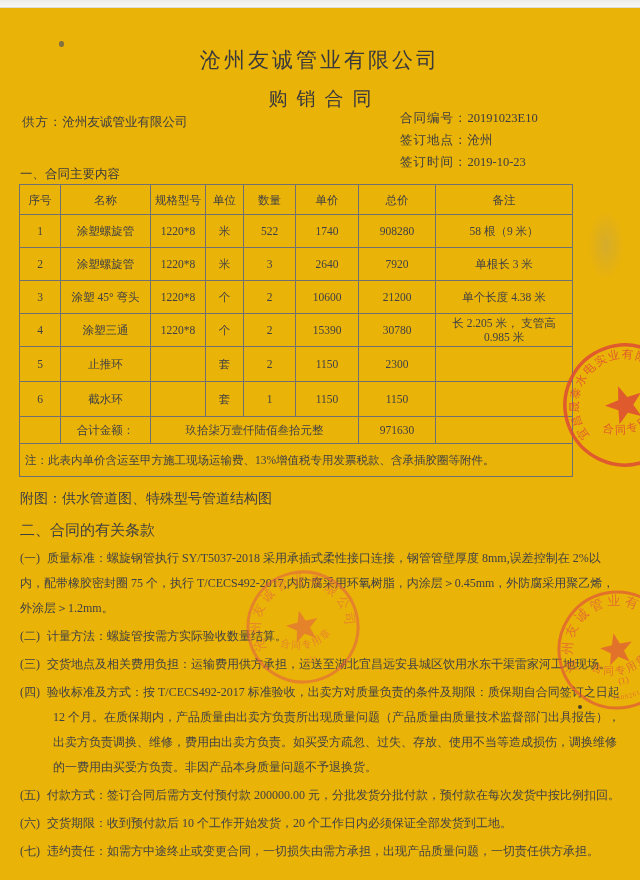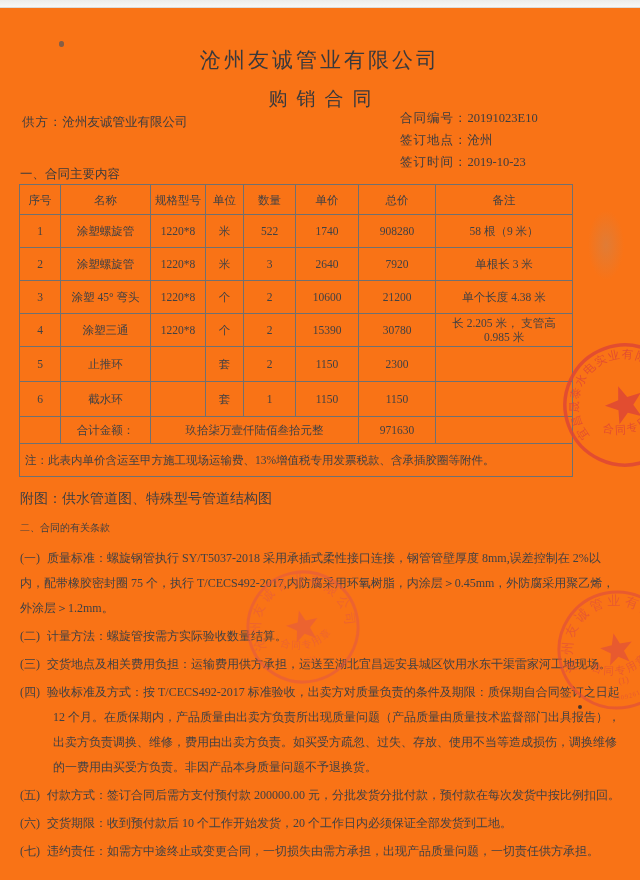--- a/index.html
+++ b/index.html
@@ -3,21 +3,21 @@
 <meta charset="utf-8">
 <style>
   html,body{margin:0;padding:0;}
   body{
     width:640px;height:880px;
     background:#e8e8e6;
     font-family:"Liberation Serif","DejaVu Serif",serif;
   }
   .page{
     position:relative;width:640px;height:880px;overflow:hidden;
-    background:#f97316;color:#3f3f42;
+    background:#eab308;color:#3f3f42;
   }
   .scan-top{
     position:absolute;left:0;top:0;width:100%;height:7px;
     background:linear-gradient(#ececea,#f8f8f6);
     border-bottom:1px solid #dcdcda;
   }
   .shade{position:absolute;pointer-events:none;}
   .company-title{
     position:absolute;left:0;top:46px;width:100%;
     text-align:center;font-size:21px;letter-spacing:3px;color:#39393c;
@@ -41,21 +41,21 @@
     overflow:hidden;
   }
   .goods tr.hdr{height:30px;}
   .goods tr.r{height:33px;}
   .goods tr.r5,.goods tr.r6{height:35px;}
   .goods tr.total{height:27px;}
   .goods tr.noterow{height:33px;}
   .goods td.left{text-align:left;padding-left:5px;}
   
   .attach-line{position:absolute;left:20px;top:490px;font-size:14px;}
-  .terms-title{position:absolute;left:20px;top:521px;font-size:10px;}
+  .terms-title{position:absolute;left:20px;top:521px;font-size:15px;}
   .clauses{
     position:absolute;left:20px;top:546px;width:600px;
     font-size:12px;line-height:25px;color:#414144;
   }
   .clause{margin:0 0 3px 0;}
   .clause.hang{padding-left:33px;text-indent:-33px;}
   .clause .clabel{margin-right:7px;}
   
   .stamp{position:absolute;pointer-events:none;}
   .stamp-supplier-center{left:231px;top:557px;opacity:.5;}

